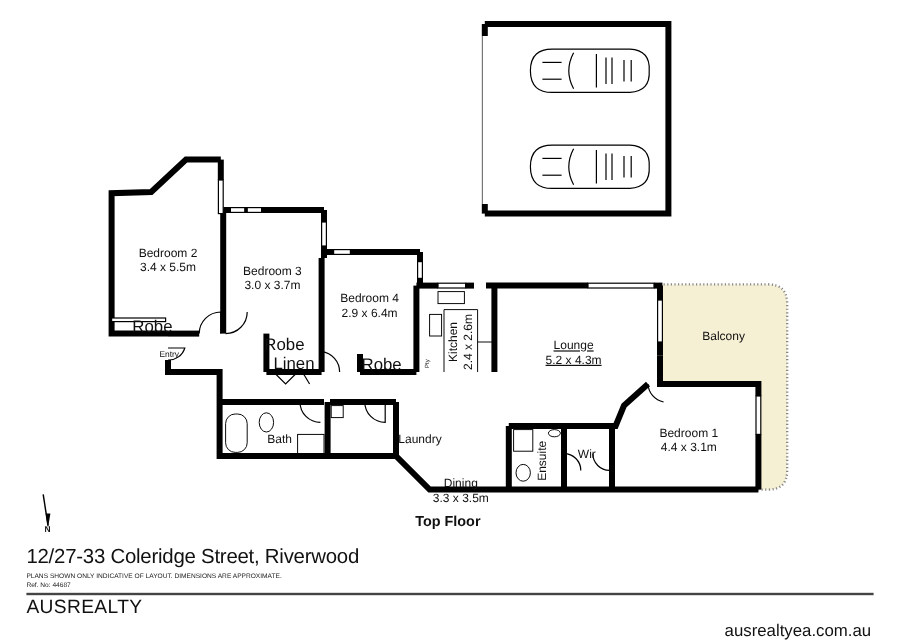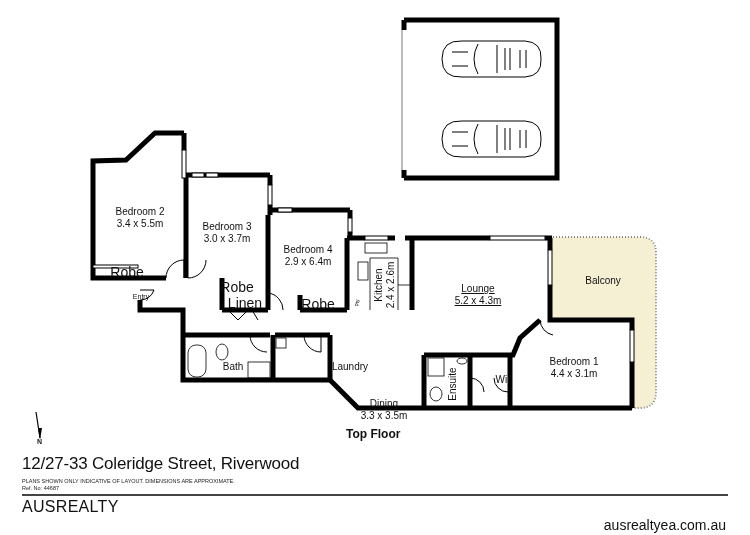--- a/index.html
+++ b/index.html
@@ -191,21 +191,21 @@
   </div>
   <div class="room-label" style="left:233px; top:367px;">
     <div>Bath</div>
   </div>
   <div class="room-label" style="left:302px; top:367px;margin-left:48px;">
     <div>Laundry</div>
   </div>
   <div class="room-label vert" style="left:453px; top:384px;">
     <div>Ensuite</div>
   </div>
-  <div class="room-label" style="left:489px; top:380px;padding-left:28px;">
+  <div class="room-label" style="left:489px; top:380px;">
     <div>Wir</div>
   </div>
 
   
   <div class="room-label small-label" style="left:127px; top:272px;">Robe</div>
   <div class="room-label small-label" style="left:237px; top:287px;">Robe</div>
   <div class="room-label small-label" style="left:318px; top:304px;">Robe</div>
   <div class="room-label small-label" style="left:245px; top:303px;">Linen</div>
   <div class="room-label small-label" style="left:141px; top:296px; font-size:7px;">Entry</div>
   <div class="room-label small-label vert" style="left:357px; top:303px; font-size:5px;">Pty</div>

